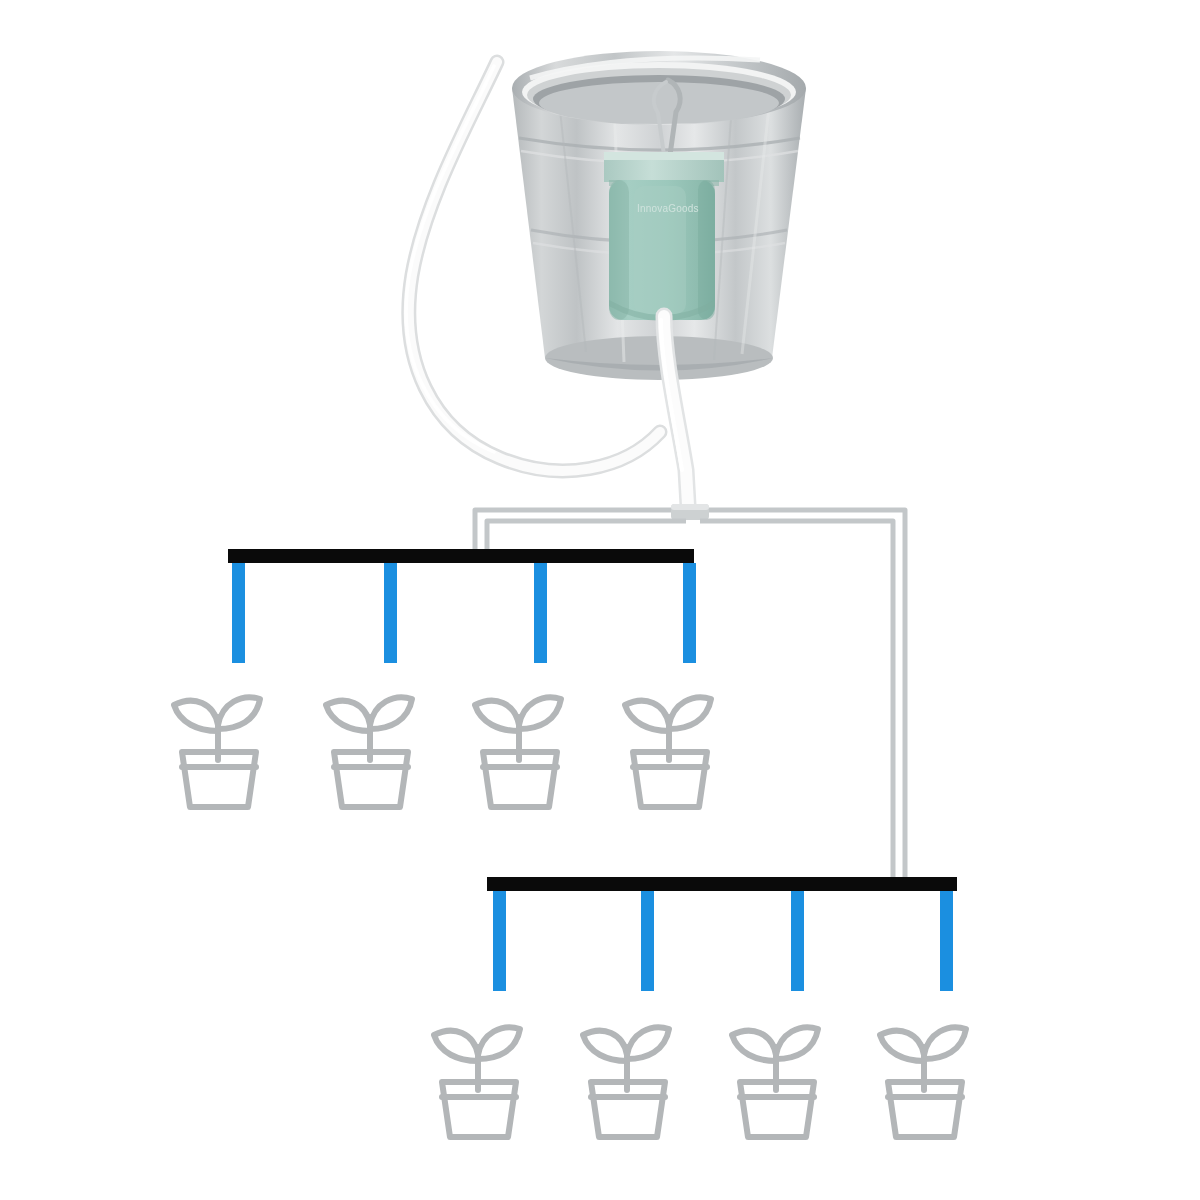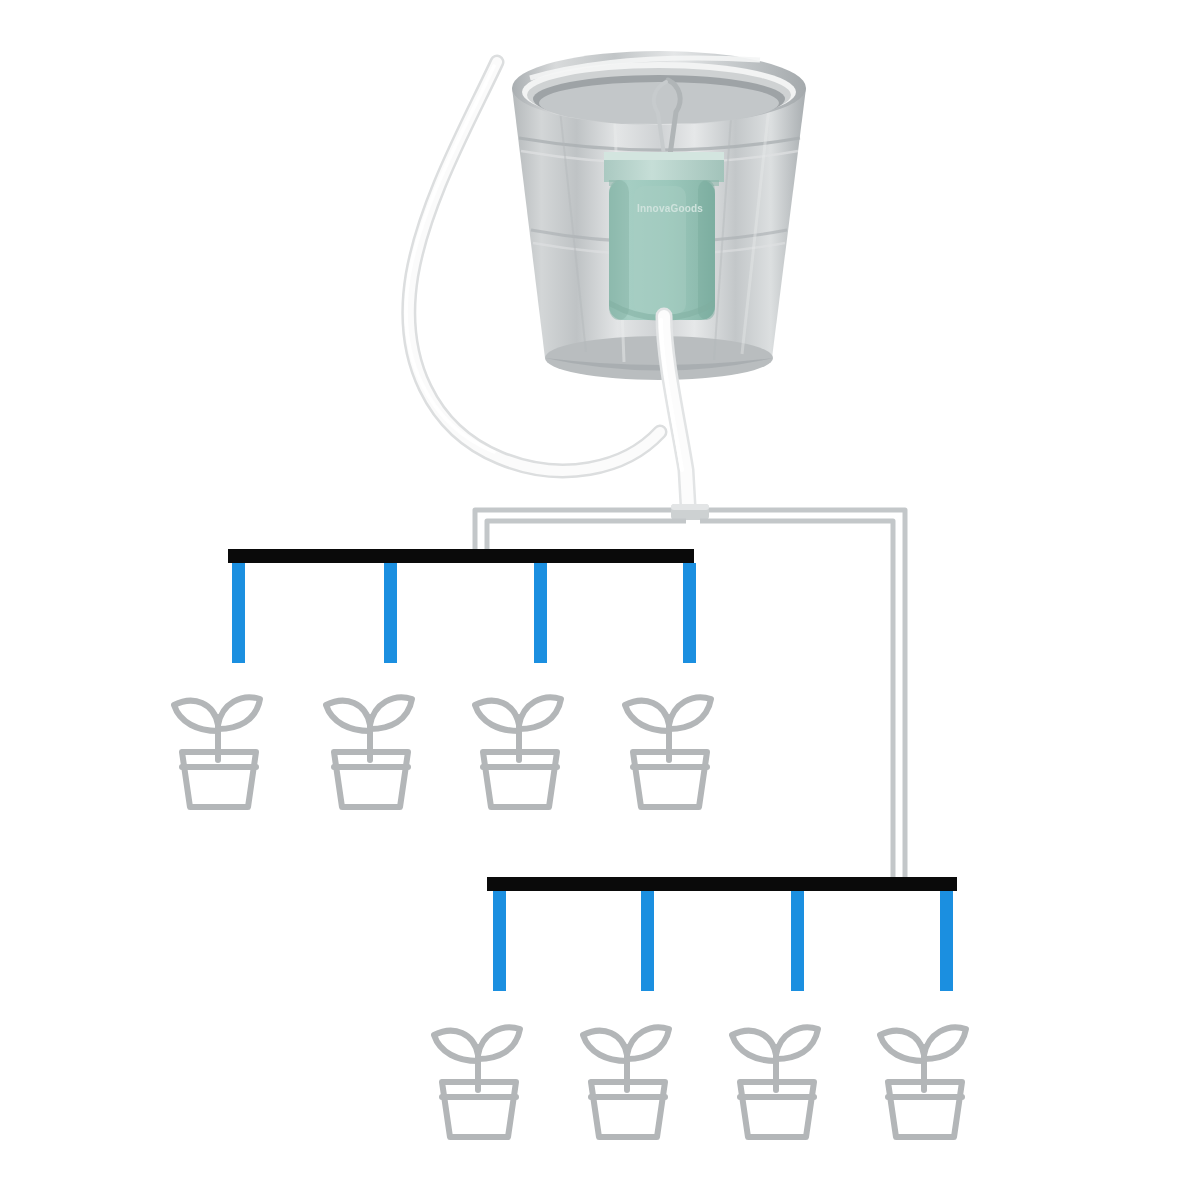--- a/index.html
+++ b/index.html
@@ -228,15 +228,15 @@
       <g transform="translate(866,985)">
         <path d="M 58 105 L 58 62"></path>
         <path d="M 58 76 C 38 76 20 68 14 50 C 34 40 54 48 58 70 Z"></path>
         <path d="M 58 70 C 62 48 82 38 100 44 C 96 66 78 74 58 74 Z"></path>
         <path d="M 22 97 L 96 97 L 88 152 L 30 152 Z"></path>
         <path d="M 22 112 L 96 112"></path>
       </g>
     </g>
   </svg>
 
-  <div class="brand-label" style="left: 637px; top: 203px; font-weight: bold;">InnovaGoods</div>
+  <div class="brand-label" style="left: 637px; top: 203px;">InnovaGoods</div>
 
 </div>
 
 </body></html>

